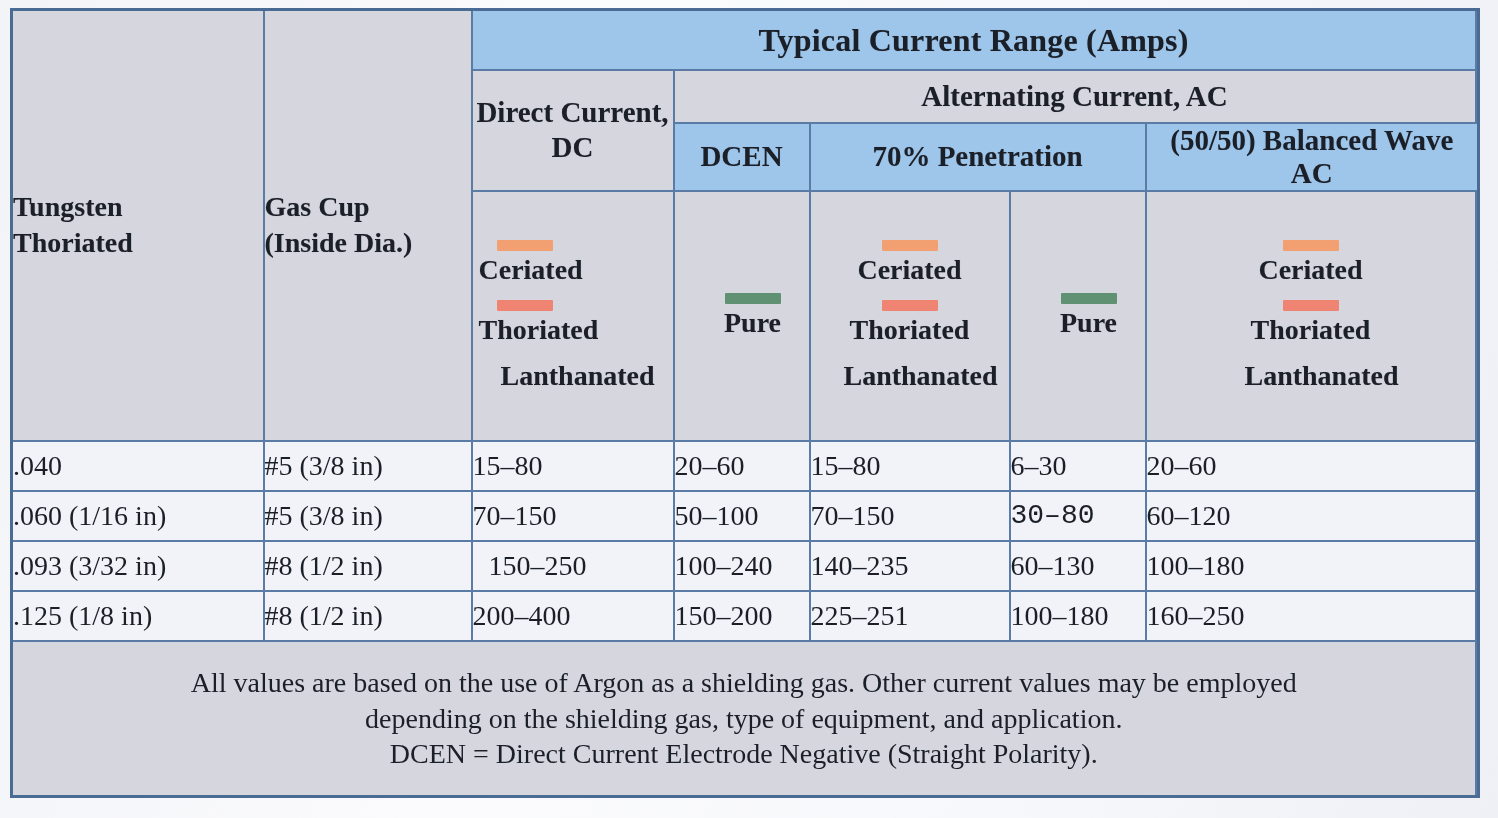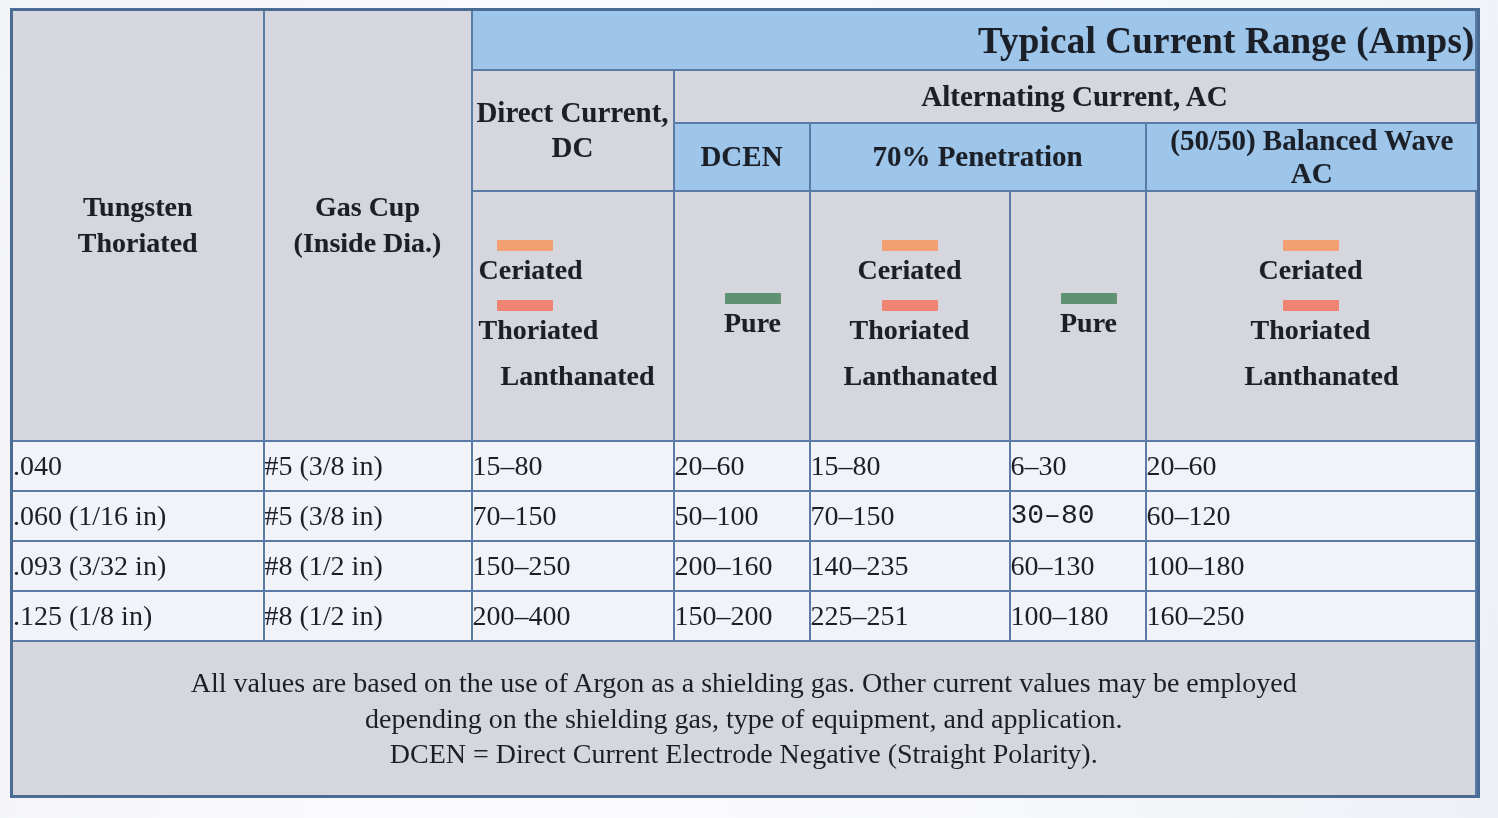--- a/index.html
+++ b/index.html
@@ -44,23 +44,23 @@
   table.welding-table td {
     border: 2px solid #5a7ba6;
     padding: 0;
     vertical-align: middle;
     background: #d6d7de;
   }
 
   
   .hdr-blue {
     background: #9ec6ea !important;
-    text-align: right;
-    font-weight: bold;
-    font-size: 37px;
+    text-align: center;
+    font-weight: bold;
+    font-size: 32px;
     letter-spacing: .2px;
     padding: 6px 4px;
     text-shadow: 0 0 1px rgba(0,0,0,0.18);
   }
   .hdr-grey {
     background: #d6d7de !important;
     text-align: center;
     font-weight: bold;
     font-size: 29px;
     line-height: 1.22;
@@ -73,21 +73,21 @@
     font-weight: bold;
     font-size: 29px;
     padding: 5px 4px;
     text-shadow: 0 0 1px rgba(0,0,0,0.18);
   }
 
   
   .stub-head {
     background: #d6d7de !important;
     vertical-align: bottom;
-    text-align: center;
+    text-align: left;
     font-weight: bold;
     font-size: 28px;
     line-height: 1.3;
     padding: 0 0 16px 8px;
     text-shadow: 0 0 1px rgba(0,0,0,0.18);
   }
   .stub-head .ln { display: block; white-space: nowrap; }
 
   
   .elec-head {
@@ -255,22 +255,22 @@
             <td class="data-cell" style="height: 48px;">#5 (3/8 in)</td>
             <td class="data-cell" style="height: 48px;">70–150</td>
             <td class="data-cell" style="height: 48px;">50–100</td>
             <td class="data-cell" style="height: 48px;">70–150</td>
             <td class="data-cell" style="height: 48px; font-family: Liberation Mono, monospace;">30–80</td>
             <td class="data-cell" style="height: 48px; margin-left: 20px;">60–120</td>
           </tr>
           <tr>
             <td class="data-cell" style="height: 48px;">.093 (3/32 in)</td>
             <td class="data-cell" style="height: 48px;">#8 (1/2 in)</td>
-            <td class="data-cell" style="height: 48px;">150–250</td>
-            <td class="data-cell" style="height: 48px;">200–160</td>
+            <td class="data-cell" style="height: 48px; padding-left: 16px;">150–250</td>
+            <td class="data-cell" style="height: 48px;">100–240</td>
             <td class="data-cell" style="height: 48px;">140–235</td>
             <td class="data-cell" style="height: 48px;">60–130</td>
             <td class="data-cell" style="height: 48px;">100–180</td>
           </tr>
           <tr>
             <td class="data-cell" style="height: 48px;">.125 (1/8 in)</td>
             <td class="data-cell" style="height: 48px;">#8 (1/2 in)</td>
             <td class="data-cell" style="height: 48px;">200–400</td>
             <td class="data-cell" style="height: 48px;">150–200</td>
             <td class="data-cell" style="height: 48px;">225–251</td>

